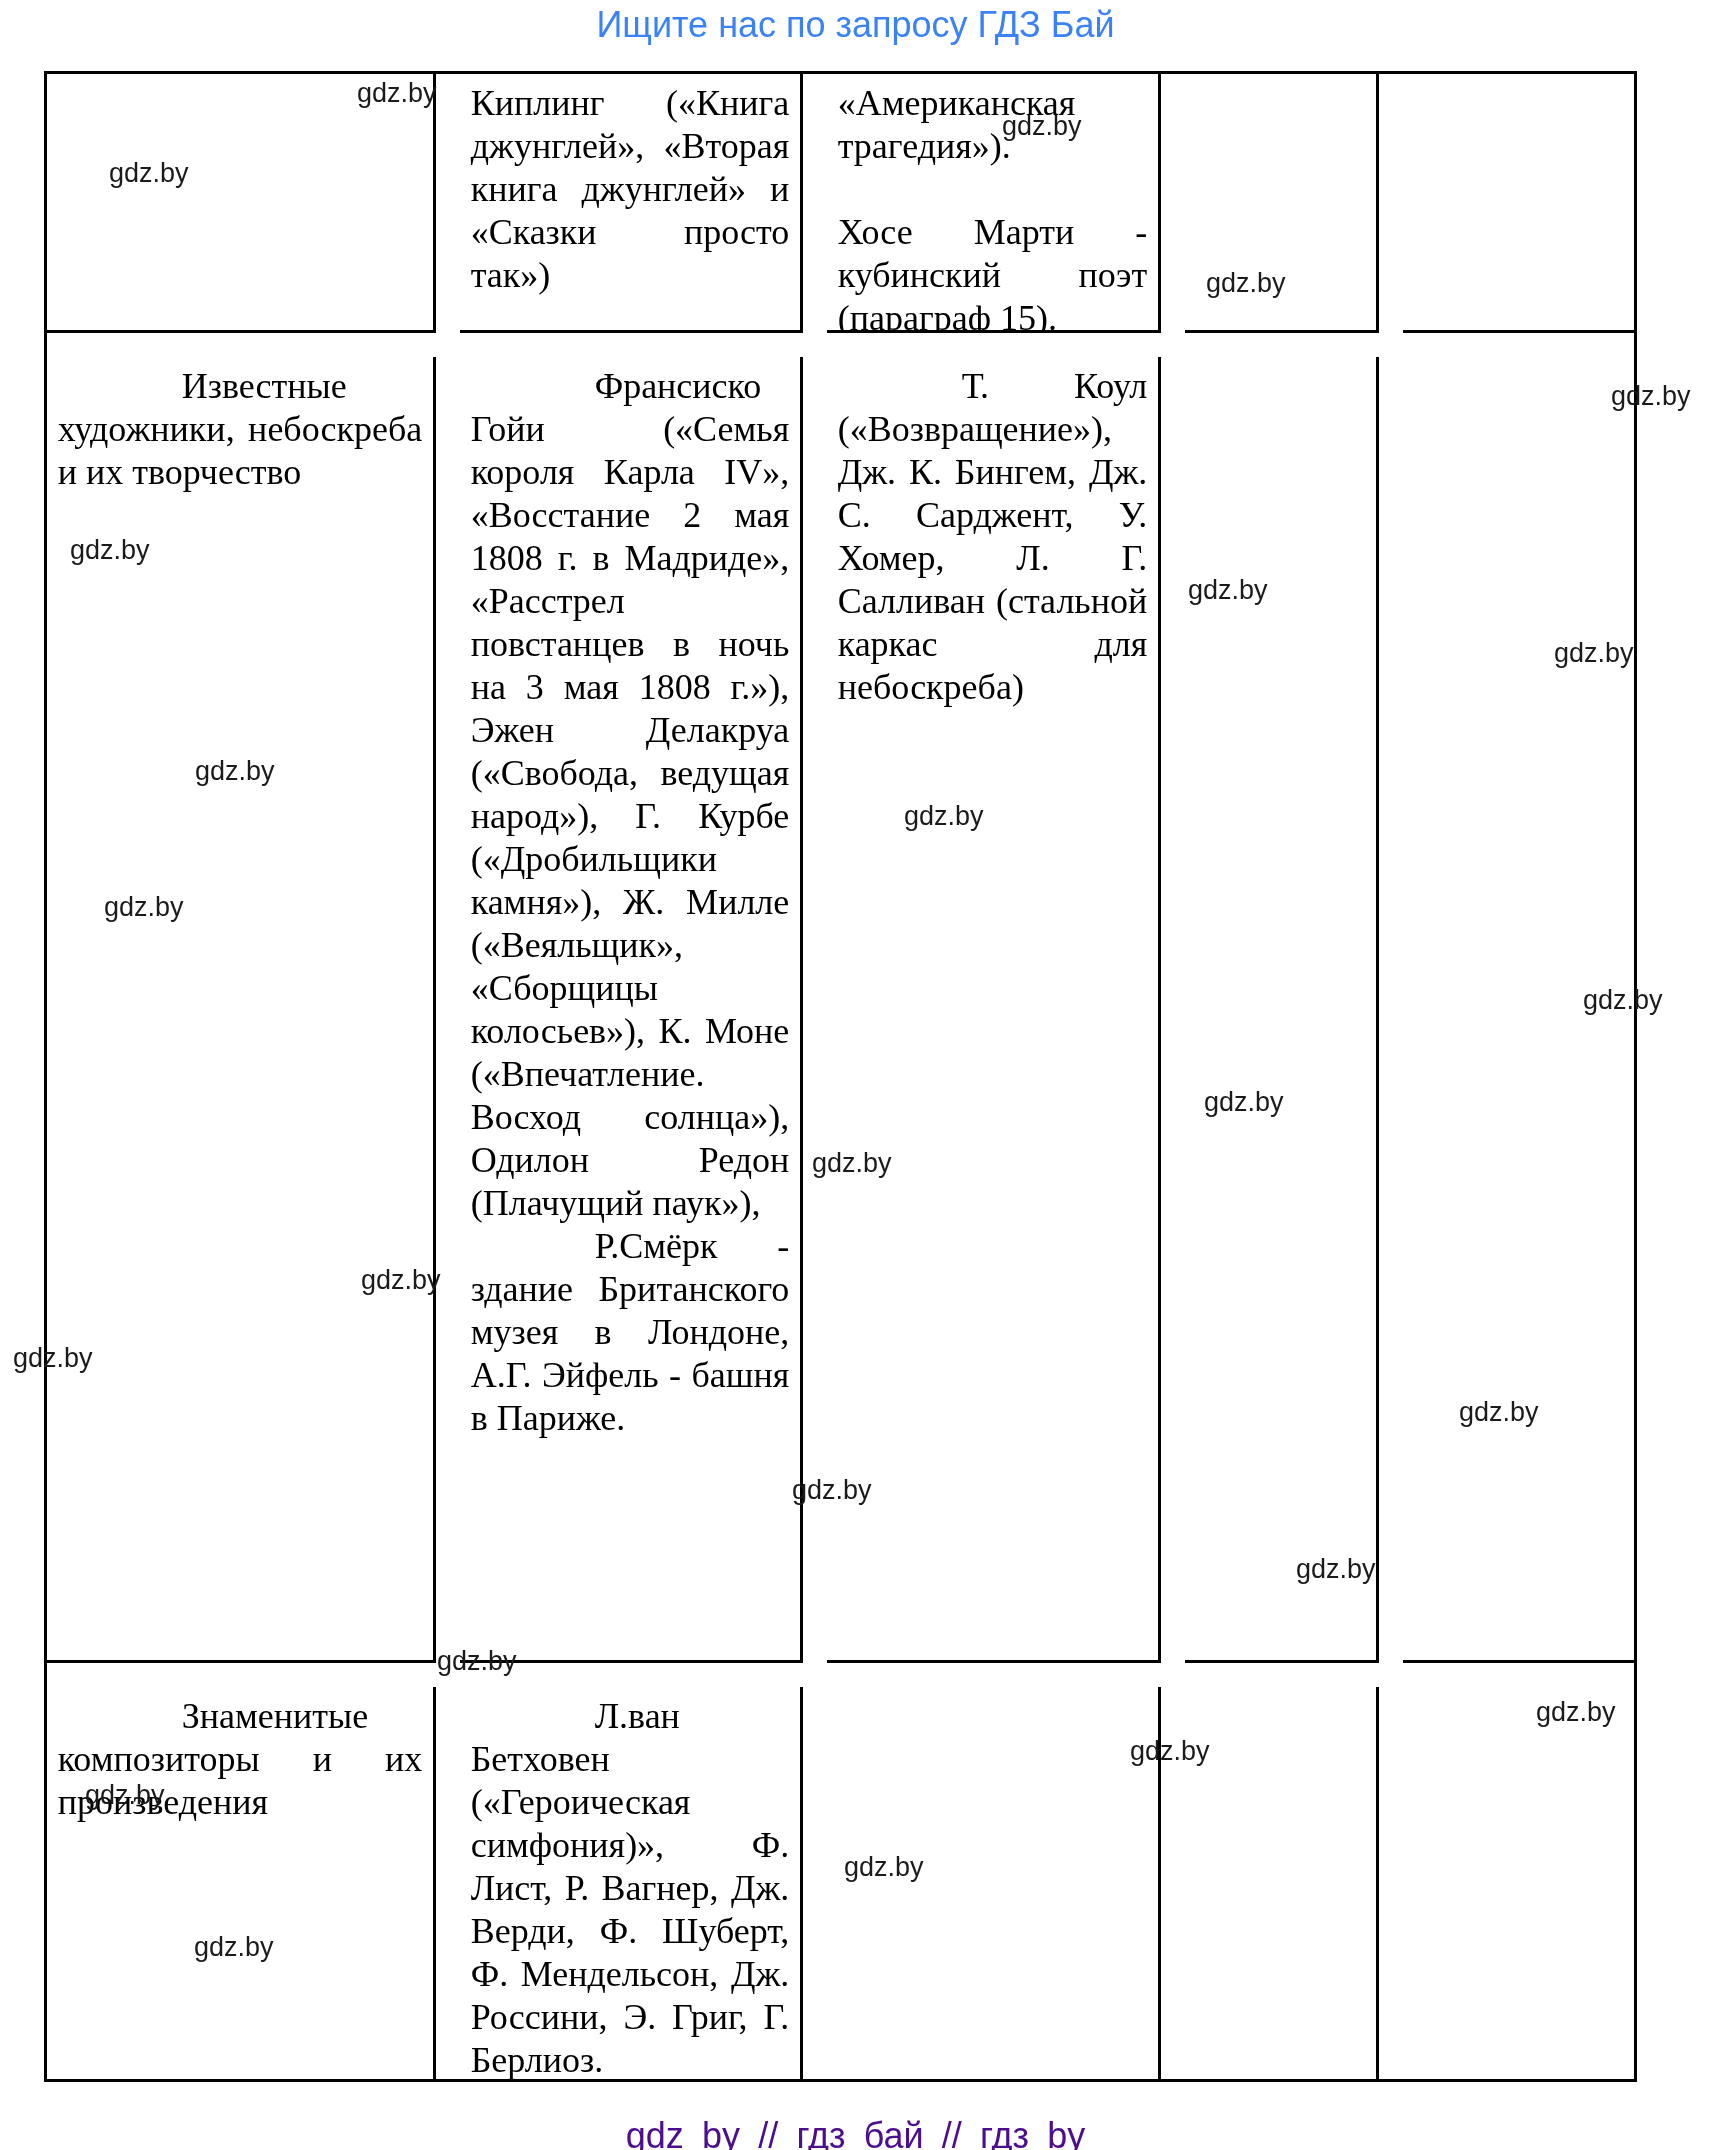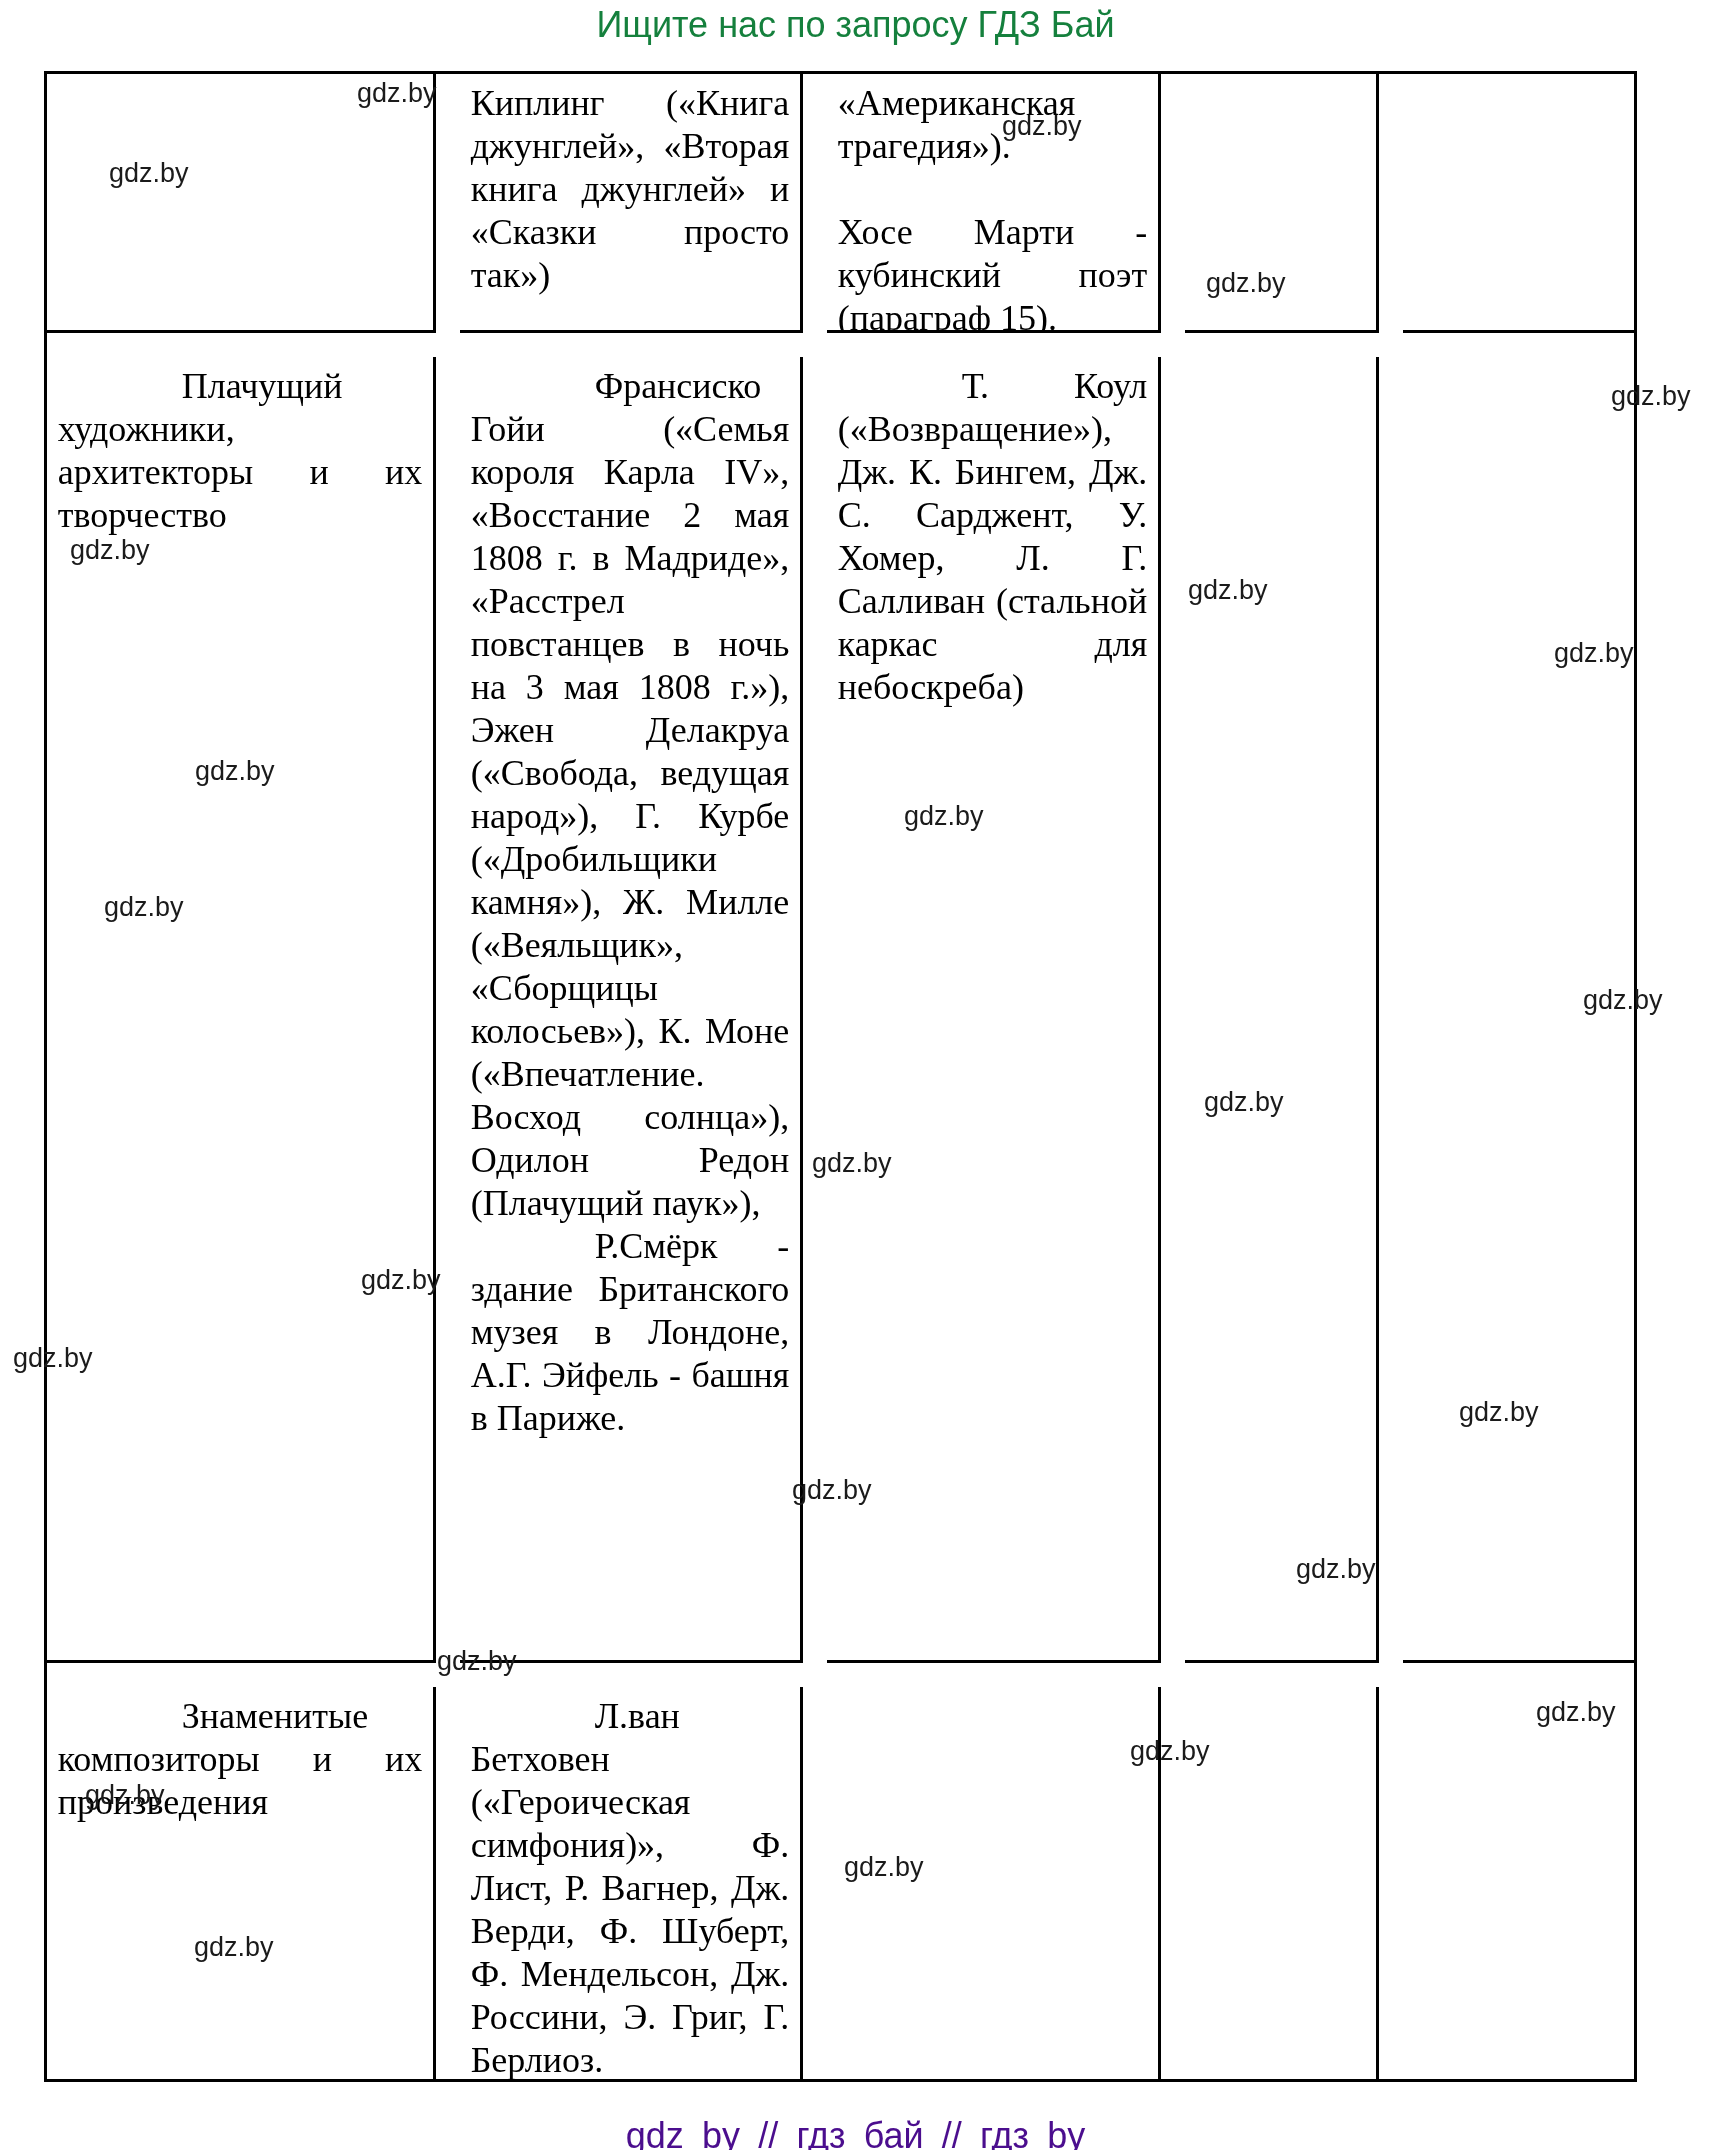--- a/index.html
+++ b/index.html
@@ -37,21 +37,21 @@
   .wm {
     position:absolute; font-family:"Liberation Sans", sans-serif;
     font-size:27px; line-height:30px; white-space:nowrap; z-index:5;
   }
 </style>
 </head>
 <body>
 
 <div class="page">
 
-  <div class="promo" style="color: #15803d;">Ищите нас по запросу ГДЗ Бай</div>
+  <div class="promo" style="color: #3b82f6;">Ищите нас по запросу ГДЗ Бай</div>
 
   <div class="gtable">
 
     <div class="cell">
       <div class="para"></div>
     </div>
     <div class="cell">
       <div class="para">Киплинг («Книга джунглей», «Вторая книга джунглей» и «Сказки просто так»)</div>
     </div>
     <div class="cell">
@@ -59,21 +59,21 @@
       <div class="para gap-top">Хосе Марти - кубинский поэт (параграф 15).</div>
     </div>
     <div class="cell">
       <div class="para"></div>
     </div>
     <div class="cell lastcol">
       <div class="para"></div>
     </div>
 
     <div class="cell">
-      <div class="para indent">Плачущий художники, архитекторы и их творчество</div>
+      <div class="para indent">Известные художники, небоскреба и их творчество</div>
     </div>
     <div class="cell">
       <div class="para indent">Франсиско Гойи («Семья короля Карла IV», «Восстание 2 мая 1808 г. в Мадриде», «Расстрел повстанцев в ночь на 3 мая 1808 г.»), Эжен Делакруа («Свобода, ведущая народ»), Г. Курбе («Дробильщики камня»), Ж. Милле («Веяльщик», «Сборщицы колосьев»), К. Моне («Впечатление. Восход солнца»), Одилон Редон (Плачущий паук»),</div>
       <div class="para indent">Р.Смёрк - здание Британского музея в Лондоне, А.Г. Эйфель - башня в Париже.</div>
     </div>
     <div class="cell">
       <div class="para indent">Т. Коул («Возвращение»), Дж. К. Бингем, Дж. С. Сарджент, У. Хомер, Л. Г. Салливан (стальной каркас для небоскреба)</div>
     </div>
     <div class="cell">
       <div class="para"></div>

